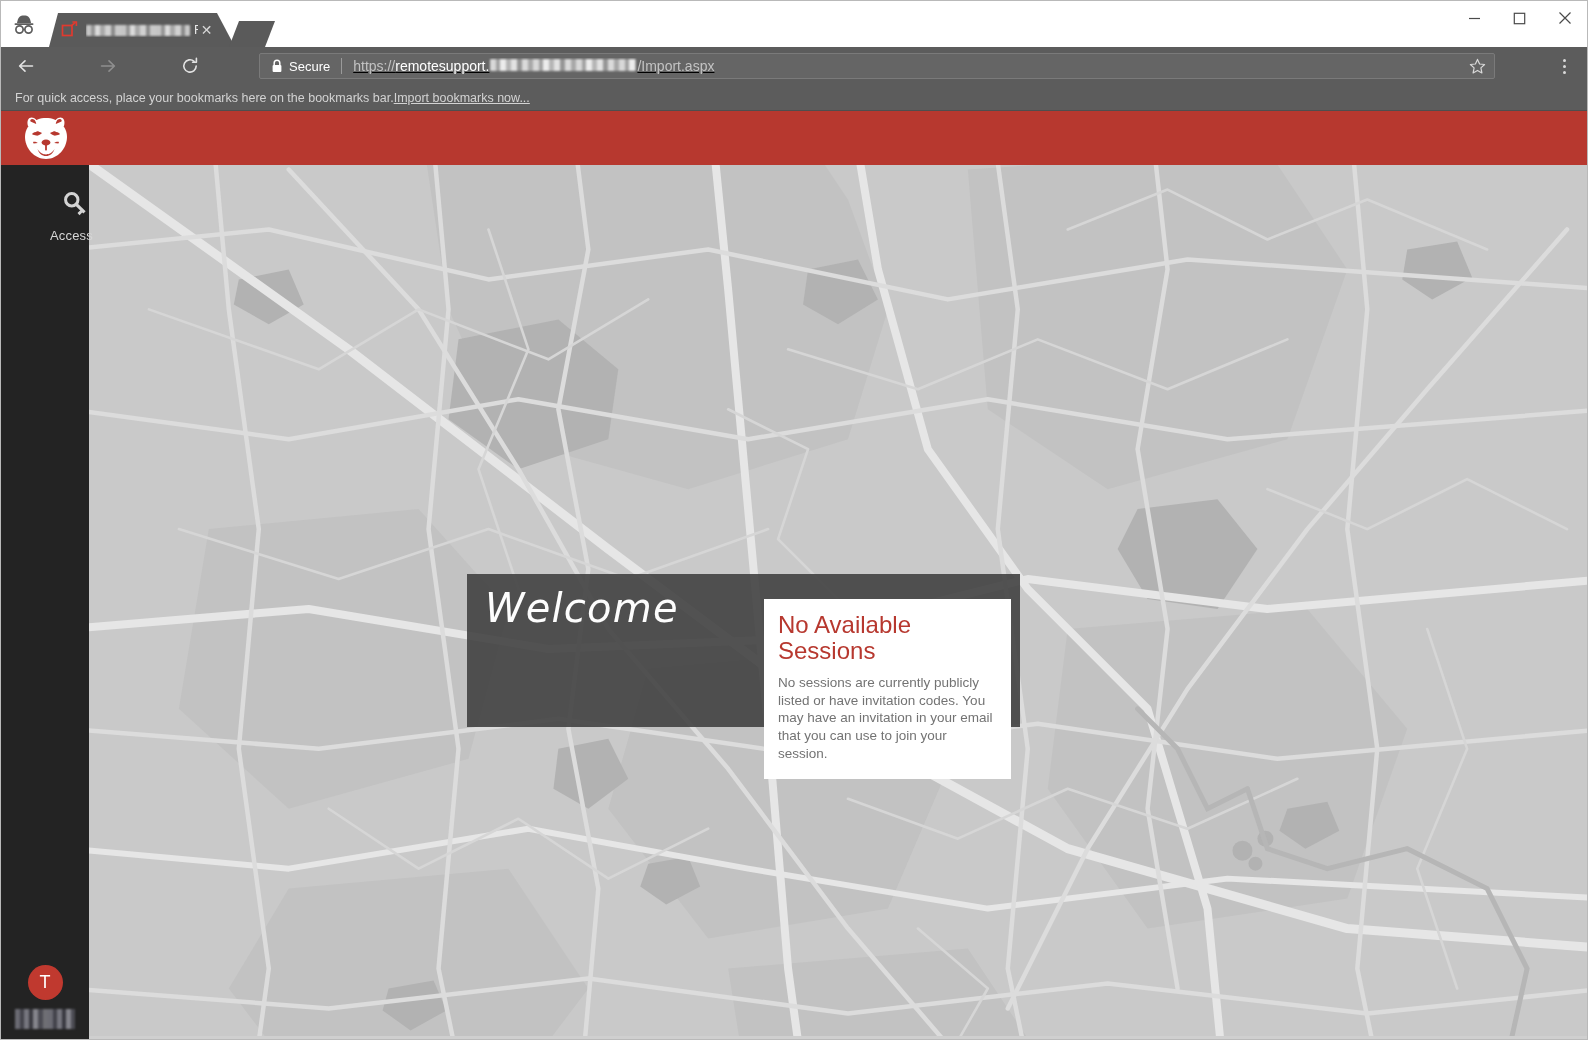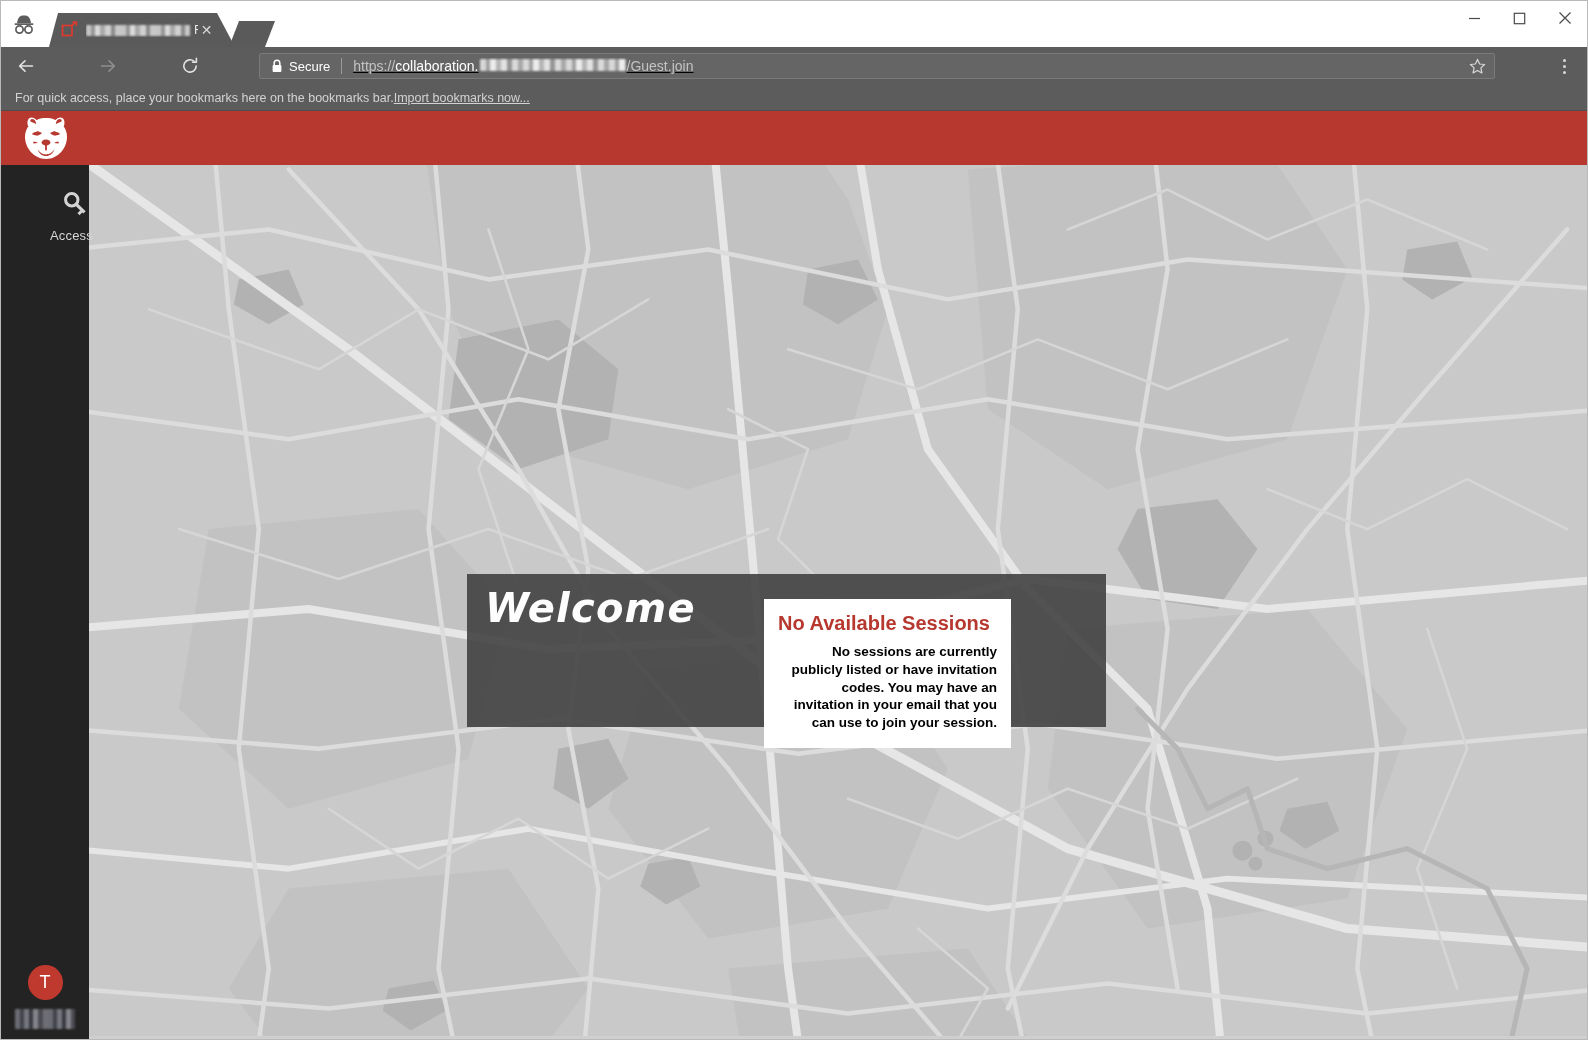--- a/index.html
+++ b/index.html
@@ -191,25 +191,24 @@
     position: absolute; left: 88px; top: 54px; right: 0; bottom: 0;
     background: #c9c9c9;
     overflow: hidden;
   }
   #map svg { display: block; width: 100%; height: 100%; }
 
   
   #welcome-wrap {
     position: absolute;
     left: 466px; top: 463px;
-    width: 639px; height: 153px;
+    width: 553px; height: 153px;
     background: rgba(62,62,62,0.88);
     z-index: 6;
     display: flex;
-    font-weight: bold;
   }
   #welcome-col {
     width: 292px; flex: 0 0 292px;
     padding: 14px 0 0 18px;
   }
   #welcome-title {
     font-family: "DejaVu Sans", sans-serif;
     font-style: italic;
     font-size: 40px; line-height: 1;
     color: #fdfdfd;
@@ -222,25 +221,25 @@
     max-width: 258px;
   }
   #sessions-card {
     width: 247px; flex: 0 0 247px;
     align-self: flex-start;
     margin: 25px 0 0 5px;
     background: #ffffff;
     padding: 13px 14px 16px 14px;
   }
   #sessions-title {
-    font-size: 20px; color: #b7382f; line-height: 1.1;
+    font-size: 24px; color: #b7382f; line-height: 1.1;
     margin-bottom: 9px;
   }
   #sessions-body {
-    font-size: 13.5px; line-height: 1.32; color: #000000; text-align: right;
+    font-size: 13.5px; line-height: 1.32; color: #737373;
   }
 
   
   #bottom-edge {
     position: absolute; left: 0; right: 0; bottom: 0; height: 3px;
     background: #cfcfcf;
   }
 </style>
 </head>
 <body>
@@ -316,23 +315,23 @@
       <span id="lock-icon">
         <svg width="12" height="14" viewBox="0 0 12 14">
           <path d="M3.2 6 V4.1 a2.8 2.8 0 0 1 5.6 0 V6" fill="none" stroke="#ffffff" stroke-width="1.5"></path>
           <rect x="1.6" y="6" width="8.8" height="7" rx="1" fill="#ffffff"></rect>
         </svg>
       </span>
       <span id="secure-label">Secure</span>
       <span id="omni-sep"></span>
       <span id="url-wrap">
         <span class="url-dim" style="color:#c3c3c3">https://</span>
-          <span class="url-strong" style="color:#ffffff">collaboration.</span>
+          <span class="url-strong" style="color:#ffffff">remotesupport.</span>
           <span id="url-blur"></span>
-          <span class="url-dim">/Guest.join</span>
+          <span class="url-dim">/Import.aspx</span>
       </span>
       <span id="star-icon">
         <svg width="17" height="17" viewBox="0 0 17 17">
           <path d="M8.5 1.4 L10.6 6 L15.6 6.5 L11.9 9.9 L12.9 14.9 L8.5 12.4 L4.1 14.9 L5.1 9.9 L1.4 6.5 L6.4 6 Z" fill="none" stroke="#d8d8d8" stroke-width="1.2" stroke-linejoin="round"></path>
         </svg>
       </span>
     </div>
 
     <div id="menu-dots">
       <span class="dot"></span>

